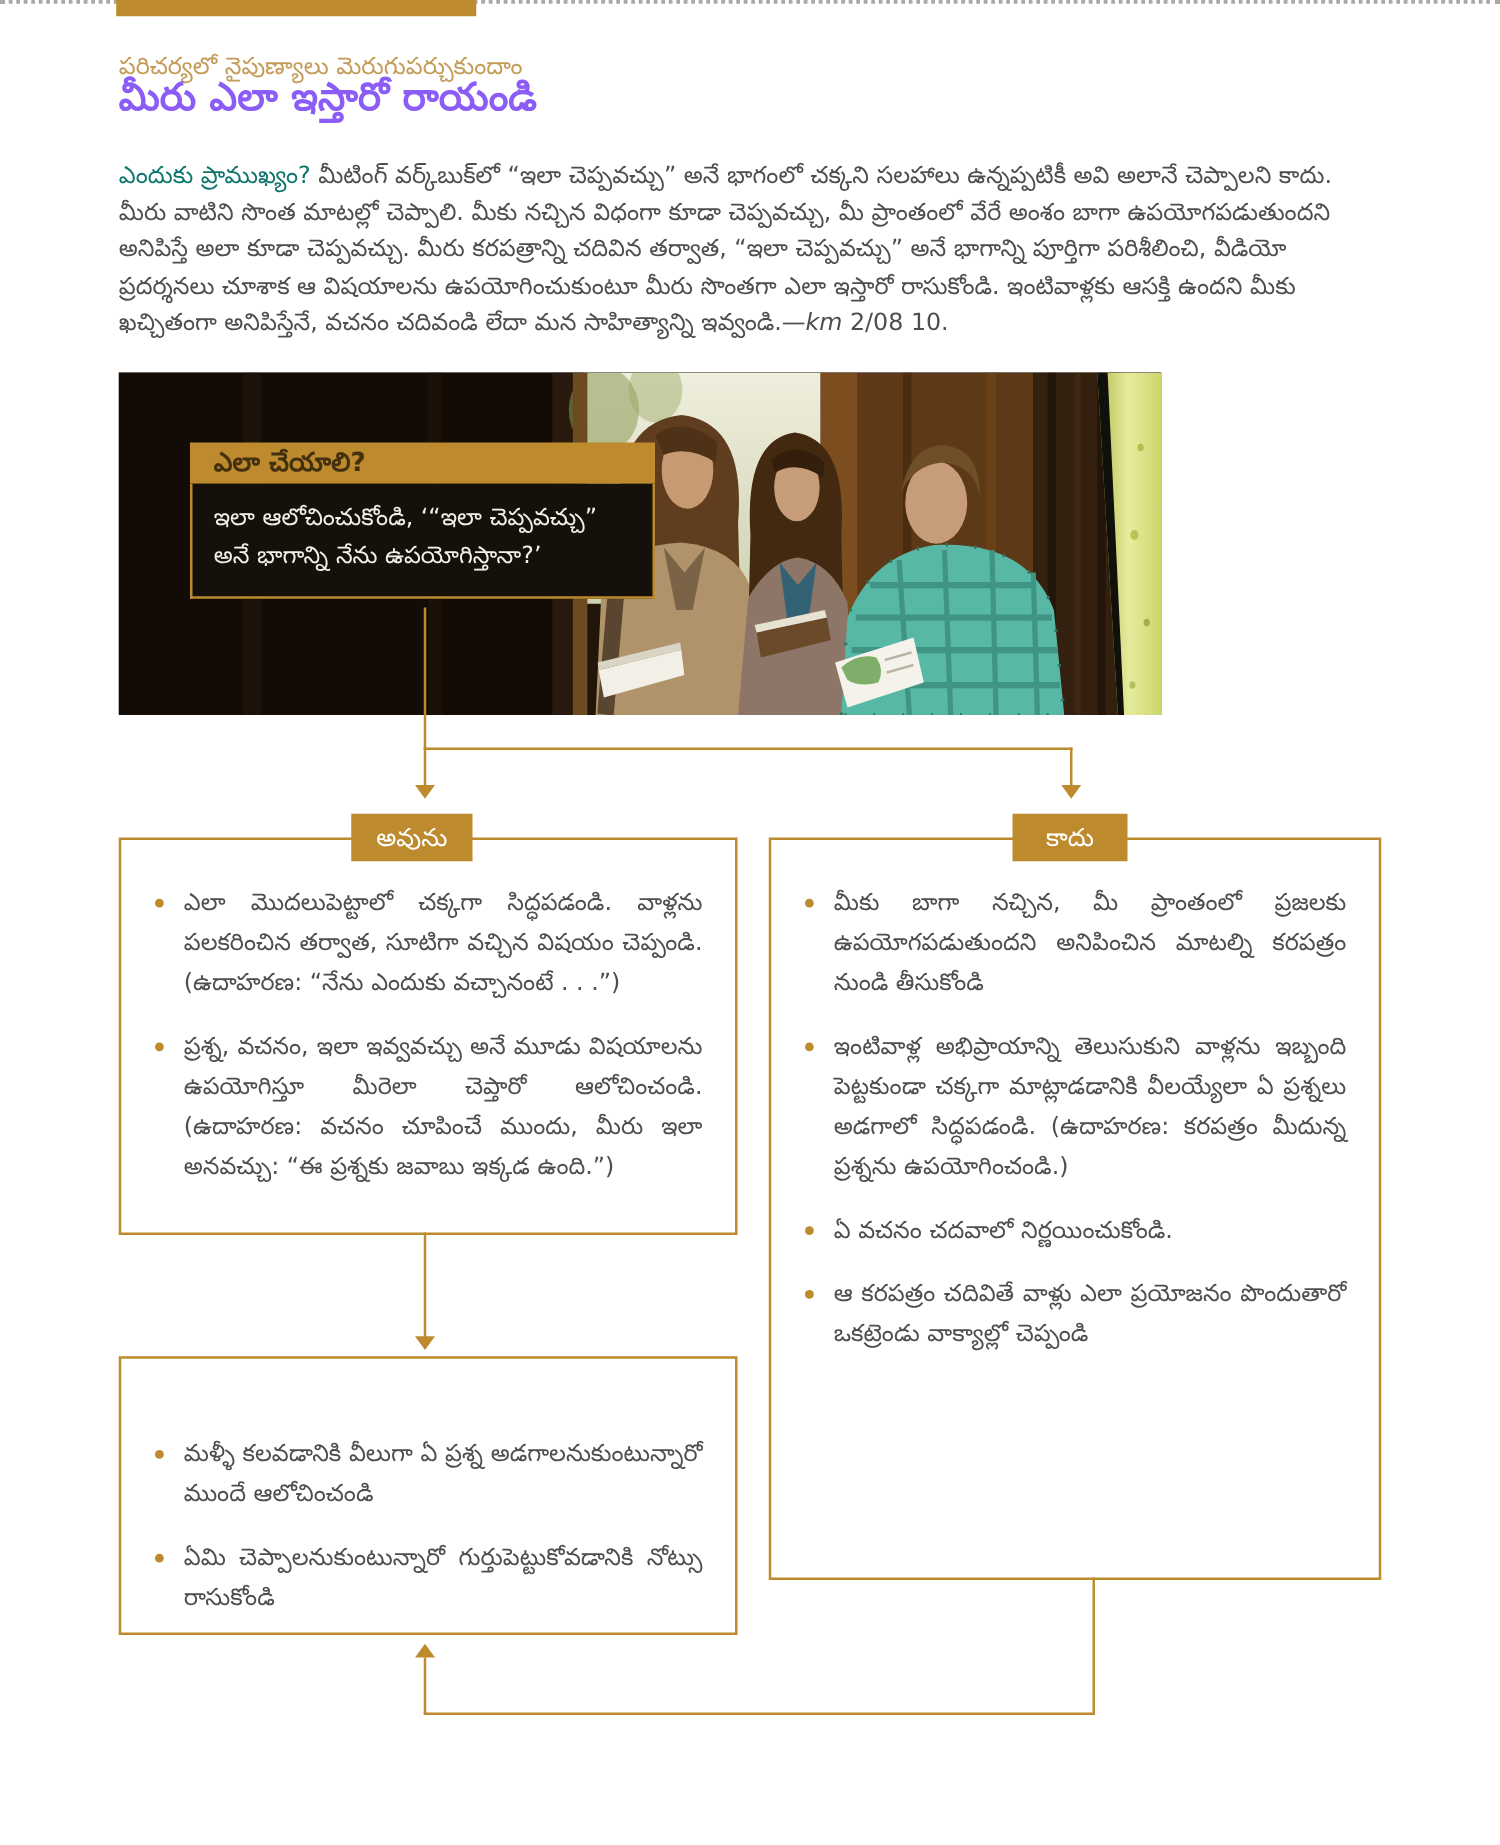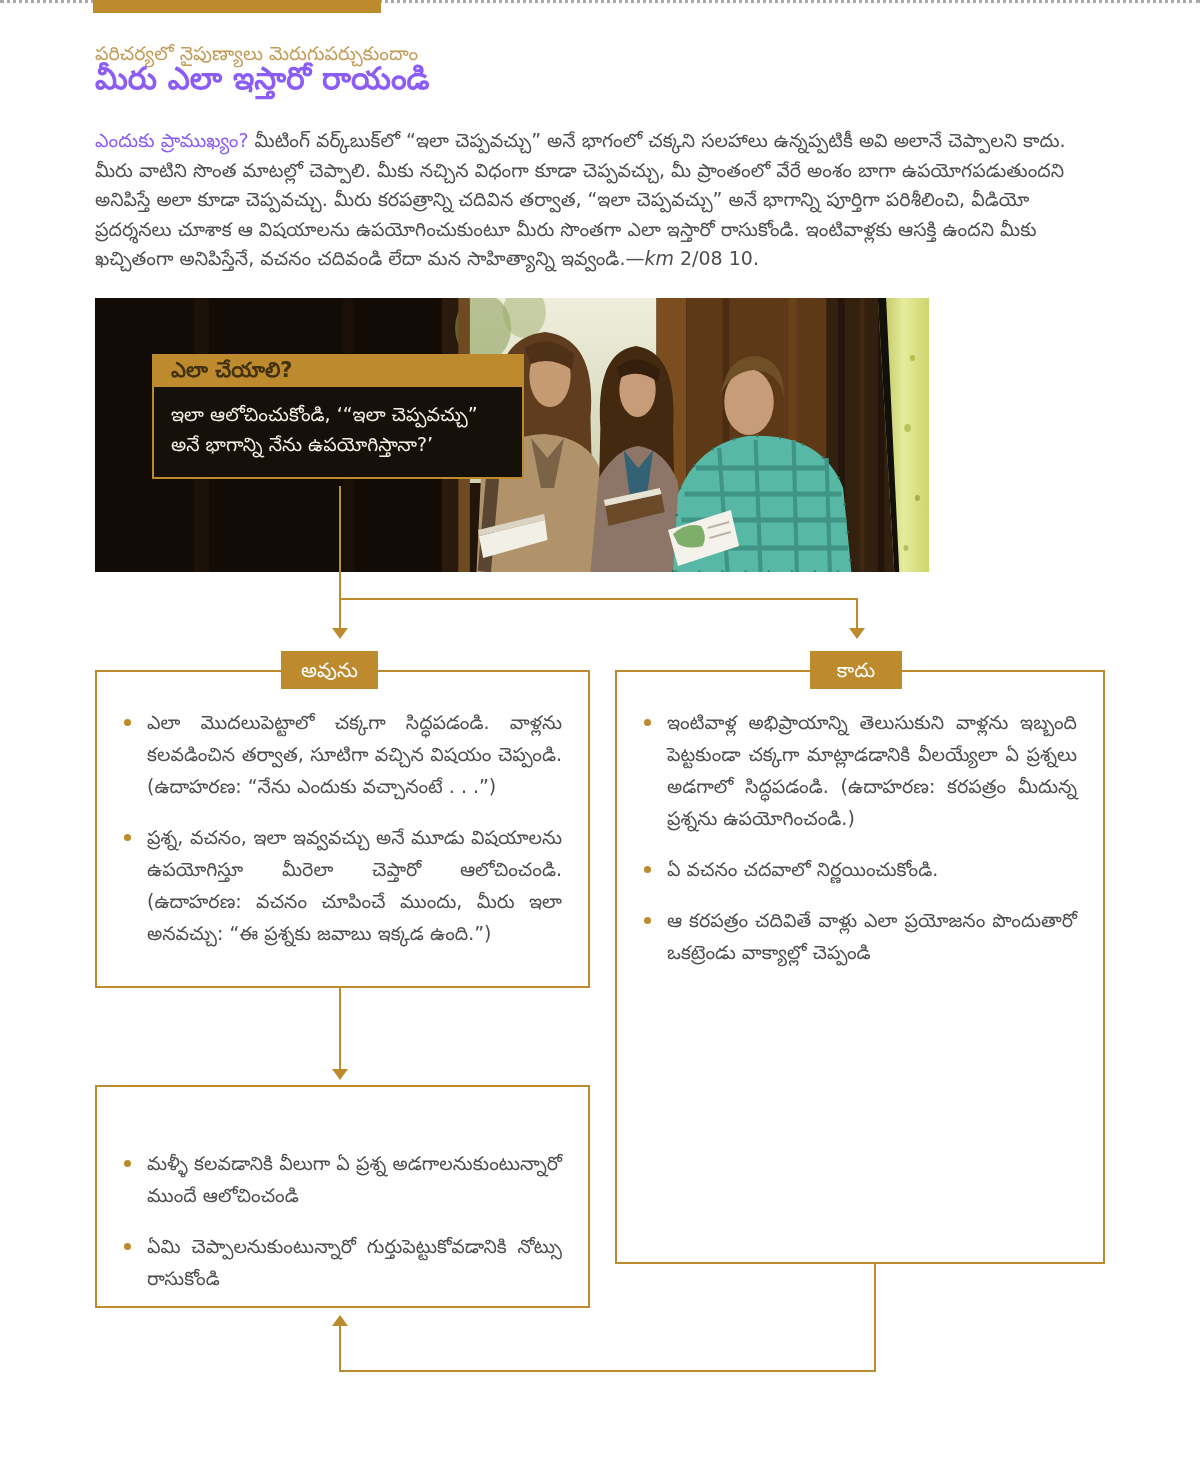--- a/index.html
+++ b/index.html
@@ -24,21 +24,21 @@
   }
   .title{
     position:absolute;left:95px;top:58px;width:1010px;
     color:#8b5cf6;font-size:31px;line-height:40px;font-weight:700;
   }
   .intro{
     position:absolute;left:95px;top:126px;width:1012px;
     color:#4e4e50;font-size:19px;line-height:29.6px;
     margin:0;
   }
-  .intro .lead{color:#8b5cf6;}
+  .intro .lead{color:#0f766e;}
   .intro .ref-src{font-style:italic;text-align:right;}
   
   .photo{
     position:absolute;left:95px;top:298px;width:834px;height:274px;
     background:#1c1209;overflow:hidden;
   }
   .photo svg{position:absolute;left:0;top:0;width:100%;height:100%;}
   .callout{
     position:absolute;left:57px;top:56px;width:372px;z-index:4;
   }
@@ -209,27 +209,28 @@
   <div class="flow shaft-a"></div>
   <div class="arrow-down head-a"></div>
   <div class="flow shaft-b"></div>
   <div class="arrow-down head-b"></div>
 
   <div class="flow-label label-yes">అవును</div>
   <div class="flow-label label-no">కాదు</div>
 
   <div class="flow-box box-yes">
     <ul>
-      <li>ఎలా మొదలుపెట్టాలో చక్కగా సిద్ధపడండి. వాళ్లను కలవడించిన తర్వాత, సూటిగా వచ్చిన విషయం చెప్పండి. (ఉదాహరణ: “నేను ఎందుకు వచ్చానంటే . . .”)</li>
+      <li>ఎలా మొదలుపెట్టాలో చక్కగా సిద్ధపడండి. వాళ్లను పలకరించిన తర్వాత, సూటిగా వచ్చిన విషయం చెప్పండి. (ఉదాహరణ: “నేను ఎందుకు వచ్చానంటే . . .”)</li>
       <li>ప్రశ్న, వచనం, ఇలా ఇవ్వవచ్చు అనే మూడు విషయాలను ఉపయోగిస్తూ మీరెలా చెప్తారో ఆలోచించండి. (ఉదాహరణ: వచనం చూపించే ముందు, మీరు ఇలా అనవచ్చు: “ఈ ప్రశ్నకు జవాబు ఇక్కడ ఉంది.”)</li>
     </ul>
   </div>
 
   <div class="flow-box box-no">
     <ul>
+      <li>మీకు బాగా నచ్చిన, మీ ప్రాంతంలో ప్రజలకు ఉపయోగపడుతుందని అనిపించిన మాటల్ని కరపత్రం నుండి తీసుకోండి</li>
       <li>ఇంటివాళ్ల అభిప్రాయాన్ని తెలుసుకుని వాళ్లను ఇబ్బంది పెట్టకుండా చక్కగా మాట్లాడడానికి వీలయ్యేలా ఏ ప్రశ్నలు అడగాలో సిద్ధపడండి. (ఉదాహరణ: కరపత్రం మీదున్న ప్రశ్నను ఉపయోగించండి.)</li>
       <li>ఏ వచనం చదవాలో నిర్ణయించుకోండి.</li>
       <li>ఆ కరపత్రం చదివితే వాళ్లు ఎలా ప్రయోజనం పొందుతారో ఒకట్రెండు వాక్యాల్లో చెప్పండి</li>
     </ul>
   </div>
 
   <div class="flow shaft-c"></div>
   <div class="arrow-down head-c"></div>
 
   <div class="flow-box box-followup">

